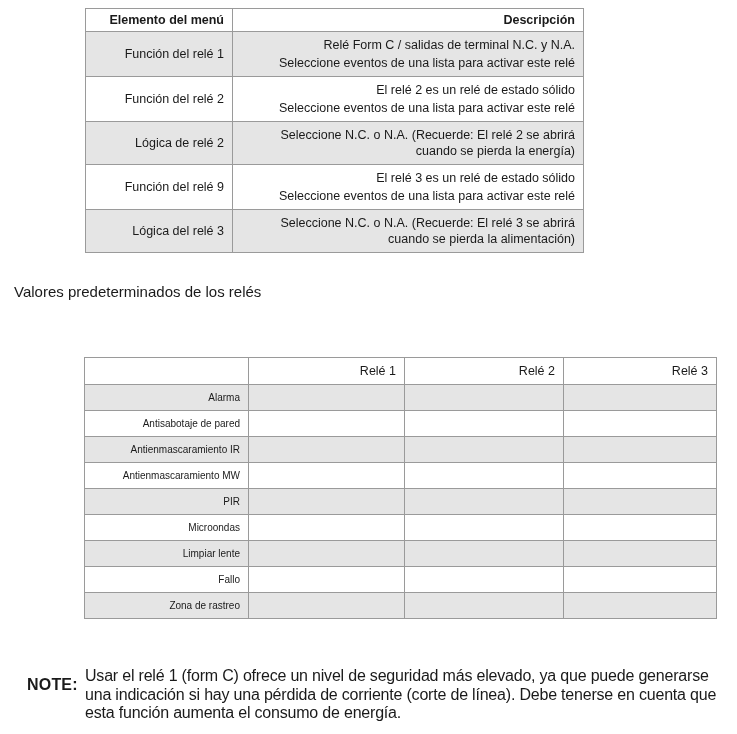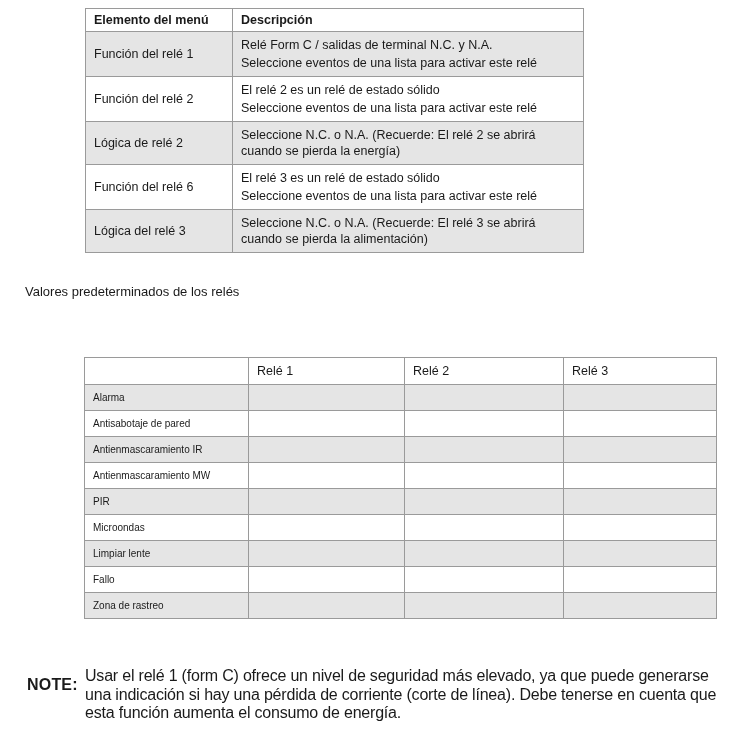--- a/index.html
+++ b/index.html
@@ -11,40 +11,40 @@
     font-family: "Liberation Sans", sans-serif;
     color: var(--text, #1a1a1a);
     overflow: hidden;
   }
   table { border-collapse: collapse; table-layout: fixed; }
   td, th {
     border: 1px solid var(--border, #9a9a9a);
     padding: 3px 8px;
     vertical-align: middle;
     font-size: 12.5px;
-    text-align: left;
+    text-align: right;
     box-sizing: border-box;
     overflow: hidden;
   }
   .shaded { background: var(--row_shade, #e5e5e5); }
 
   
   .menu-table { position: absolute; left: 85px; top: 8px; width: 498px; }
   .menu-table th { font-weight: bold; font-size: 12.5px; height: 23px; background: #ffffff; }
   .menu-table .col-item { width: 147px; }
   .menu-table .col-desc { width: 351px; }
   .menu-table td p { margin: 2px 0; line-height: 16px; }
   .r-h45 td { height: 45px; }
   .r-h43 td { height: 43px; }
   .r-h38 td { height: 38px; }
 
   
   .section-title {
-    position: absolute; left: 25px; top: 283px;
-    font-size: 13px; line-height: 18px;
+    position: absolute; left: 14px; top: 283px;
+    font-size: 15px; line-height: 18px;
   }
 
   
   .defaults-table { position: absolute; left: 84px; top: 357px; width: 628px; padding-left: 32px; }
   .defaults-table th { font-weight: normal; height: 27px; background: #ffffff; font-size: 12.5px; }
   .defaults-table td { height: 26px; font-size: 10px; }
   .defaults-table .col-0 { width: 164px; }
   .defaults-table .col-1 { width: 156px; }
   .defaults-table .col-2 { width: 159px; }
   .defaults-table .col-3 { width: 153px; }
@@ -84,21 +84,21 @@
         <p>Seleccione eventos de una lista para activar este relé</p>
       </td>
     </tr>
     <tr class="shaded r-h43">
       <td>Lógica de relé 2</td>
       <td>
         <p>Seleccione N.C. o N.A. (Recuerde: El relé 2 se abrirá cuando se pierda la energía)</p>
       </td>
     </tr>
     <tr class="r-h45">
-      <td>Función del relé 6</td>
+      <td>Función del relé 9</td>
       <td>
         <p>El relé 3 es un relé de estado sólido</p>
         <p>Seleccione eventos de una lista para activar este relé</p>
       </td>
     </tr>
     <tr class="shaded r-h38">
       <td>Lógica del relé 3</td>
       <td>
         <p>Seleccione N.C. o N.A. (Recuerde: El relé 3 se abrirá cuando se pierda la alimentación)</p>
       </td>

